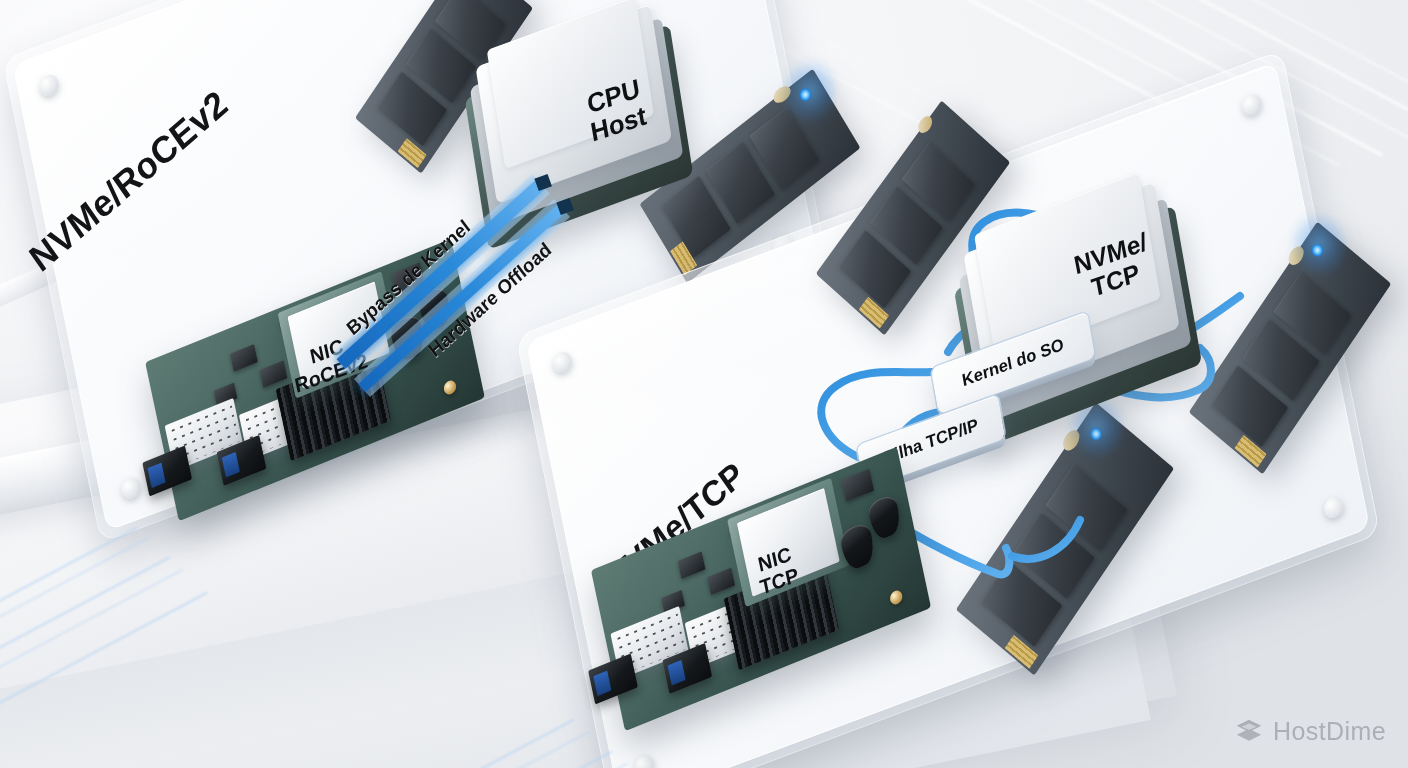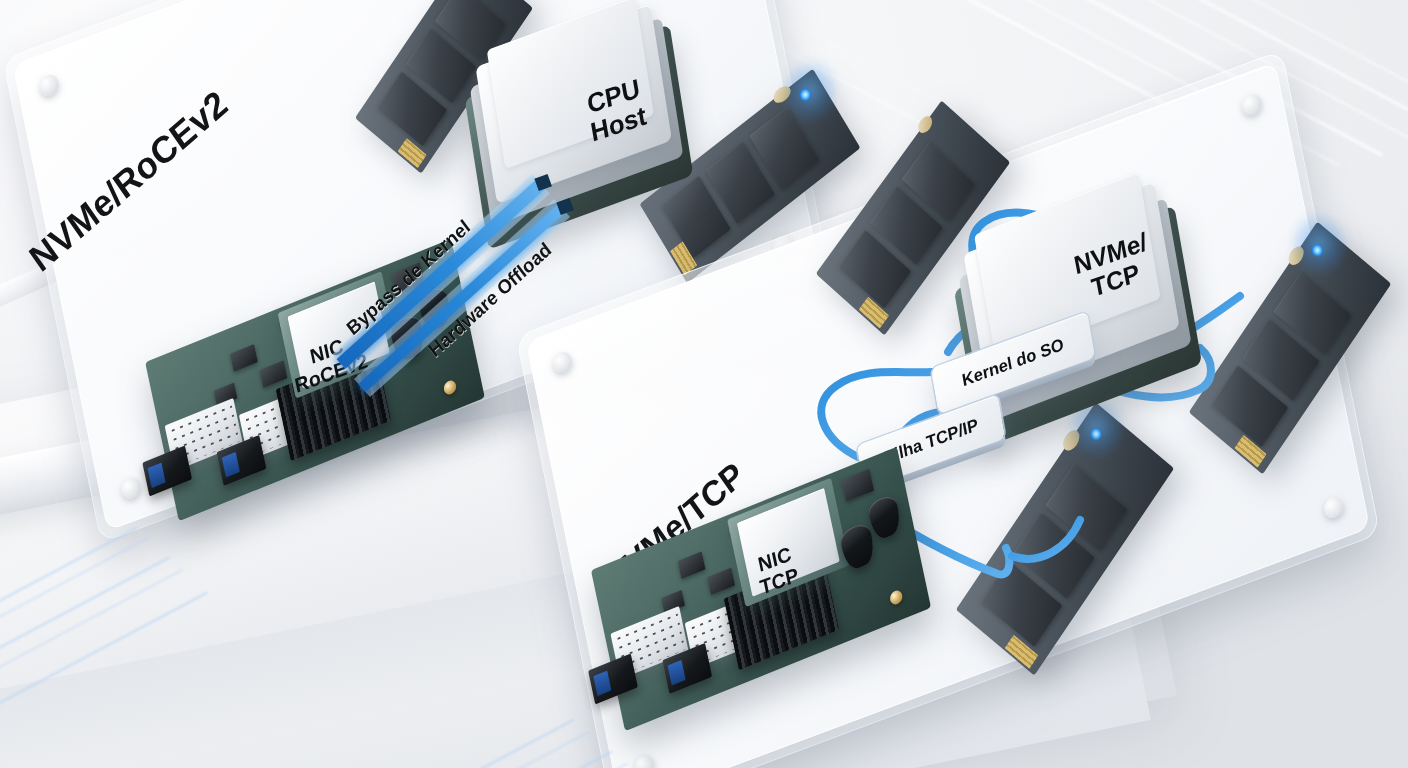--- a/index.html
+++ b/index.html
@@ -461,14 +461,24 @@
     <div class="smd" style="left:268px;top:10px;width:30px;height:22px;"></div>
   </div>
   <div class="chip-text" style="left:722px;top:549px;width:110px;font-size:20px;transform:rotate(-20deg) skewX(-8deg);">NIC
 TCP</div>
 
   <div class="streak b" style="left:440px;top:640px;width:3px;height:300px;transform:rotate(62deg);"></div>
   <div class="streak b" style="left:456px;top:652px;width:2px;height:300px;transform:rotate(62deg);"></div>
   <div class="streak b" style="left:478px;top:672px;width:3px;height:300px;transform:rotate(62deg);"></div>
   <div class="streak b" style="left:494px;top:684px;width:2px;height:300px;transform:rotate(62deg);"></div>
 
+  <div class="logo">
+    <svg width="30" height="30" viewBox="0 0 32 32">
+      <g fill="#8d9299">
+        <path d="M16 4 L29 10.5 L16 17 L3 10.5 Z"></path>
+        <path d="M16 13.5 L29 20 L16 26.5 L3 20 Z" opacity=".95"></path>
+      </g>
+      <path d="M16 8 L24 11.5 L16 15 L8 11.5 Z" fill="#f2f3f5" opacity=".55"></path>
+    </svg>
+    <span class="logo-text">HostDime</span>
+  </div>
 
 </div>
 
 </body></html>

